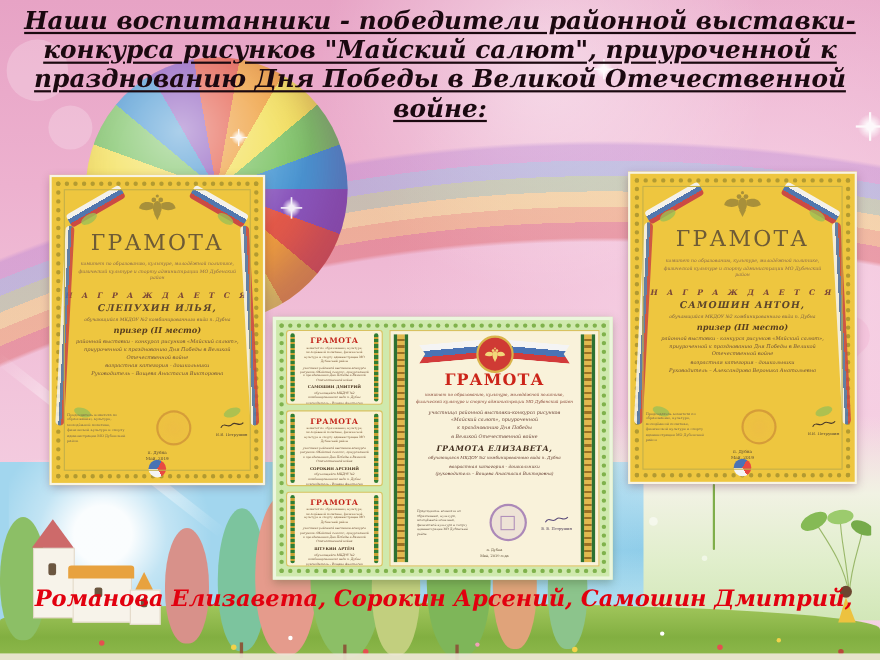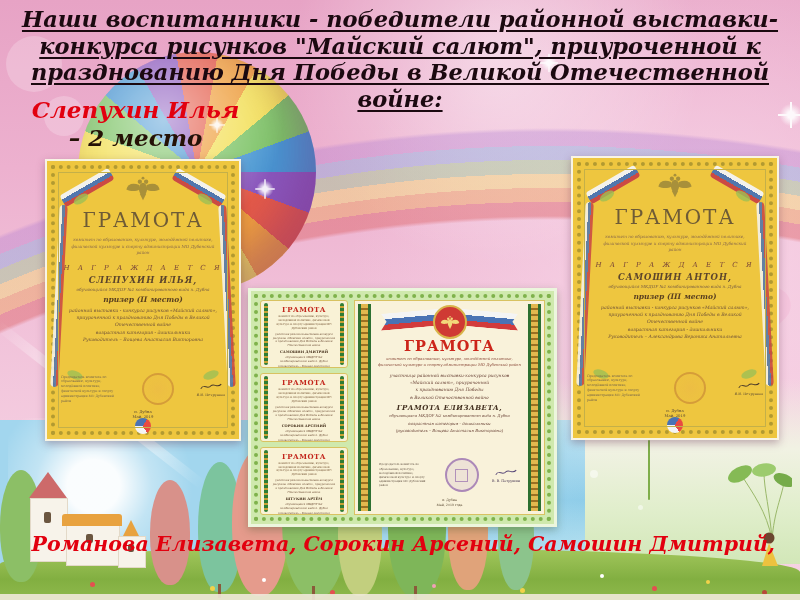--- a/index.html
+++ b/index.html
@@ -83,21 +83,21 @@
   .rib.tl{left:12px;top:20px;transform:rotate(-30deg);}
   .rib.tr{right:12px;top:20px;transform:rotate(30deg);}
   .ribv{position:absolute;width:8px;top:44px;bottom:52px;opacity:.85;border-radius:8px;
     background:linear-gradient(90deg,#f4f4f4 0 34%,#4a73b4 34% 67%,#c94444 67%);}
   .ribv.l{left:8px;transform:rotate(3deg);}
   .ribv.r{right:8px;transform:rotate(-3deg);}
   .leafc{position:absolute;width:16px;height:8px;background:#9cbf55;border-radius:50%;opacity:.8;}
   .g-title{font-size:20px;letter-spacing:2px;color:#6e5b36;margin-top:6px;}
   .g-comm{font-size:4.2px;font-style:italic;color:#8a6a4a;width:150px;text-align:center;
     line-height:1.55;margin-top:5px;}
-  .g-award{font-size:7px;letter-spacing:3px;font-weight:normal;font-style:italic;color:#7a4638;margin-top:7px;}
+  .g-award{font-size:7px;letter-spacing:3px;font-weight:bold;font-style:italic;color:#7a4638;margin-top:7px;}
   .g-name{font-size:8.5px;font-weight:bold;font-style:italic;letter-spacing:1px;color:#5c452c;margin-top:3px;}
   .g-school{font-size:4.2px;font-style:italic;color:#7a5f43;margin-top:2px;}
   .g-prize{font-size:7.5px;font-weight:bold;font-style:italic;color:#5a4020;margin-top:3px;}
   .g-event{font-size:4.6px;font-style:italic;color:#6e5138;width:158px;text-align:center;line-height:1.55;margin-top:3px;}
   .g-cat{font-size:4.6px;font-style:italic;color:#6e5138;margin-top:2px;}
   .g-leader{font-size:4.6px;font-style:italic;color:#6e5138;margin-top:2px;}
   .g-bottom{position:absolute;left:14px;right:14px;bottom:34px;display:flex;
     justify-content:space-between;align-items:center;}
   .g-signatory{font-size:3.2px;width:58px;text-align:left;color:#7a6a4a;line-height:1.5;}
   .g-seal{width:28px;height:28px;border-radius:50%;border:2px solid rgba(190,120,50,.5);
@@ -261,24 +261,20 @@
   <div class="spark" style="left:536px;top:50px;transform:scale(.7)"></div>
   <div class="spark" style="left:252px;top:176px;transform:scale(.75)"></div>
   <div class="spark" style="left:204px;top:112px;transform:scale(.6)"></div>
 
   <div class="title">
     <div class="t-line">Наши воспитанники - победители районной выставки-</div>
     <div class="t-line">конкурса рисунков "Майский салют", приуроченной к</div>
     <div class="t-line">празднованию Дня Победы в Великой Отечественной войне:</div>
   </div>
 
-  <div class="winner" style="left:18px;top:96px;width:235px">
-    <div class="w-name">Слепухин Илья</div>
-    <div class="w-place">– 2 место</div>
-  </div>
   <div class="winner" style="left:552px;top:96px;width:245px">
   </div>
 
   <div class="gcert" style="left:45px;top:159px;width:192px;height:278px">
     <div class="rib tl"></div>
     <div class="rib tr"></div>
     <div class="ribv l"></div>
     <div class="ribv r"></div>
     <div class="leafc" style="left:26px;top:34px;transform:rotate(-32deg)"></div>
     <div class="leafc" style="right:26px;top:34px;transform:rotate(32deg)"></div>

